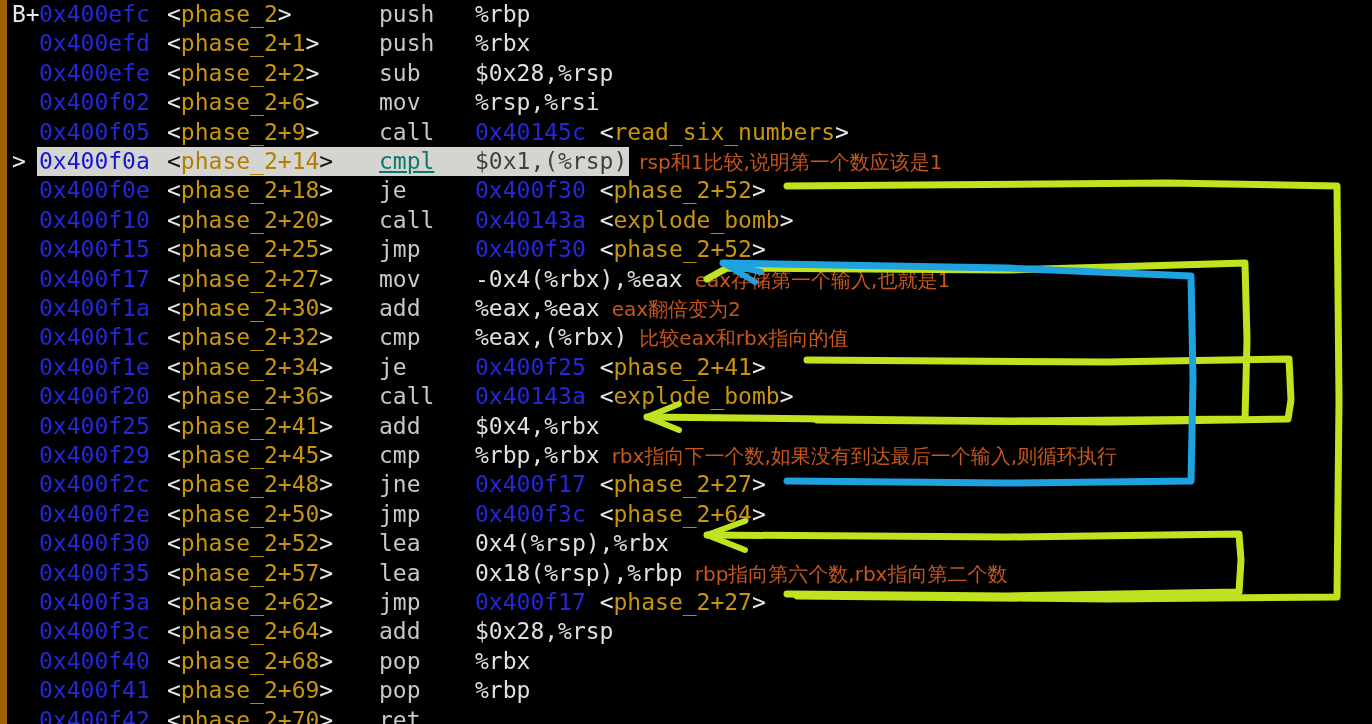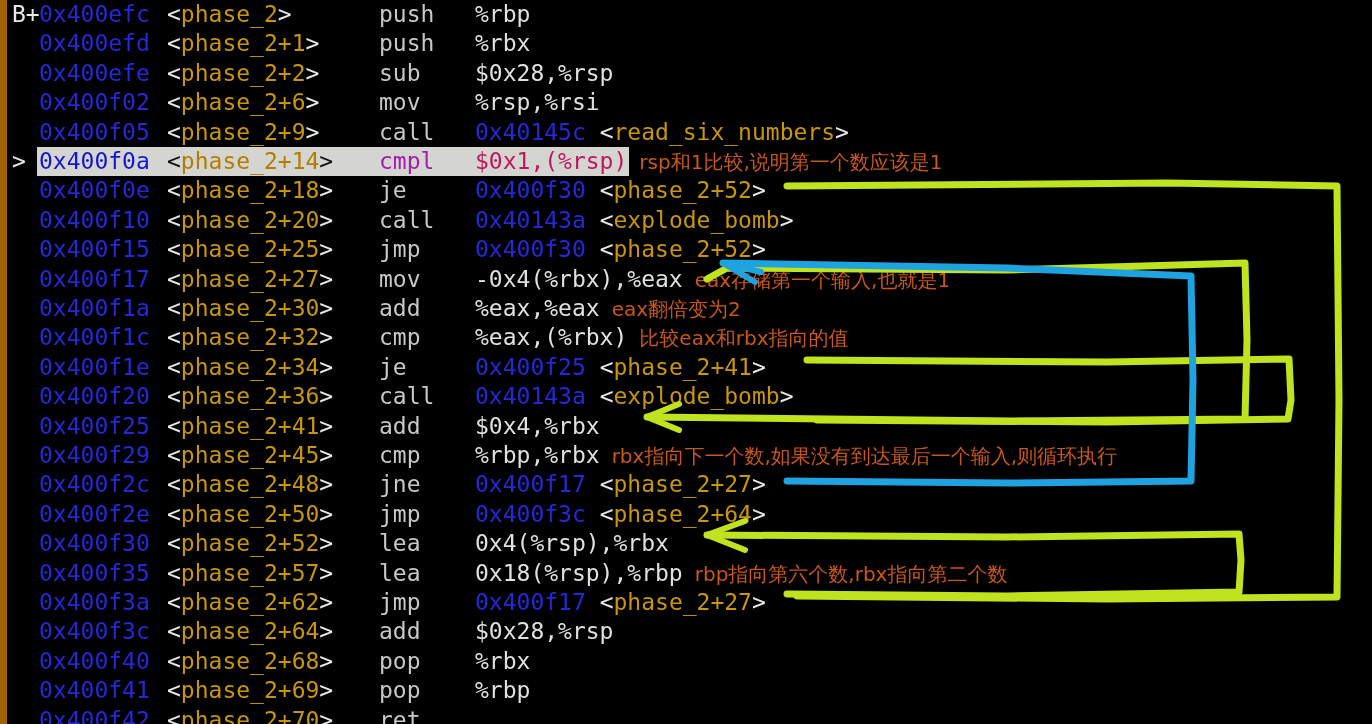--- a/index.html
+++ b/index.html
@@ -21,22 +21,22 @@
   .seg{display:inline;}
   .addr{color:#2528d8;}
   .sym{color:#c8960c;}
   .brk{color:#e8e8e8;}
   .mn{color:#c8c8c8;}
   .op{color:#e0e0e0;}
   .hl .codebox{background:#d4d4d0;}
   .hl .addr{color:#1515d0;}
   .hl .sym{color:#b07e00;}
   .hl .brk{color:#111;}
-  .hl .mn{color:#a21caf;}
-  .hl .op{color:#be185d;}
+  .hl .mn{color:#0f766e;text-decoration:underline;}
+  .hl .op{color:#404040;}
   .codebox{display:inline-block;padding:0 2px;}
   .note{
     color:#c8571a;font-family:"DejaVu Sans","Liberation Sans",sans-serif;
     font-size:20px;
   }
   
   .ink{position:absolute;left:0;top:0;width:1372px;height:724px;z-index:3;pointer-events:none;}
 </style>
 </head>
 <body>

